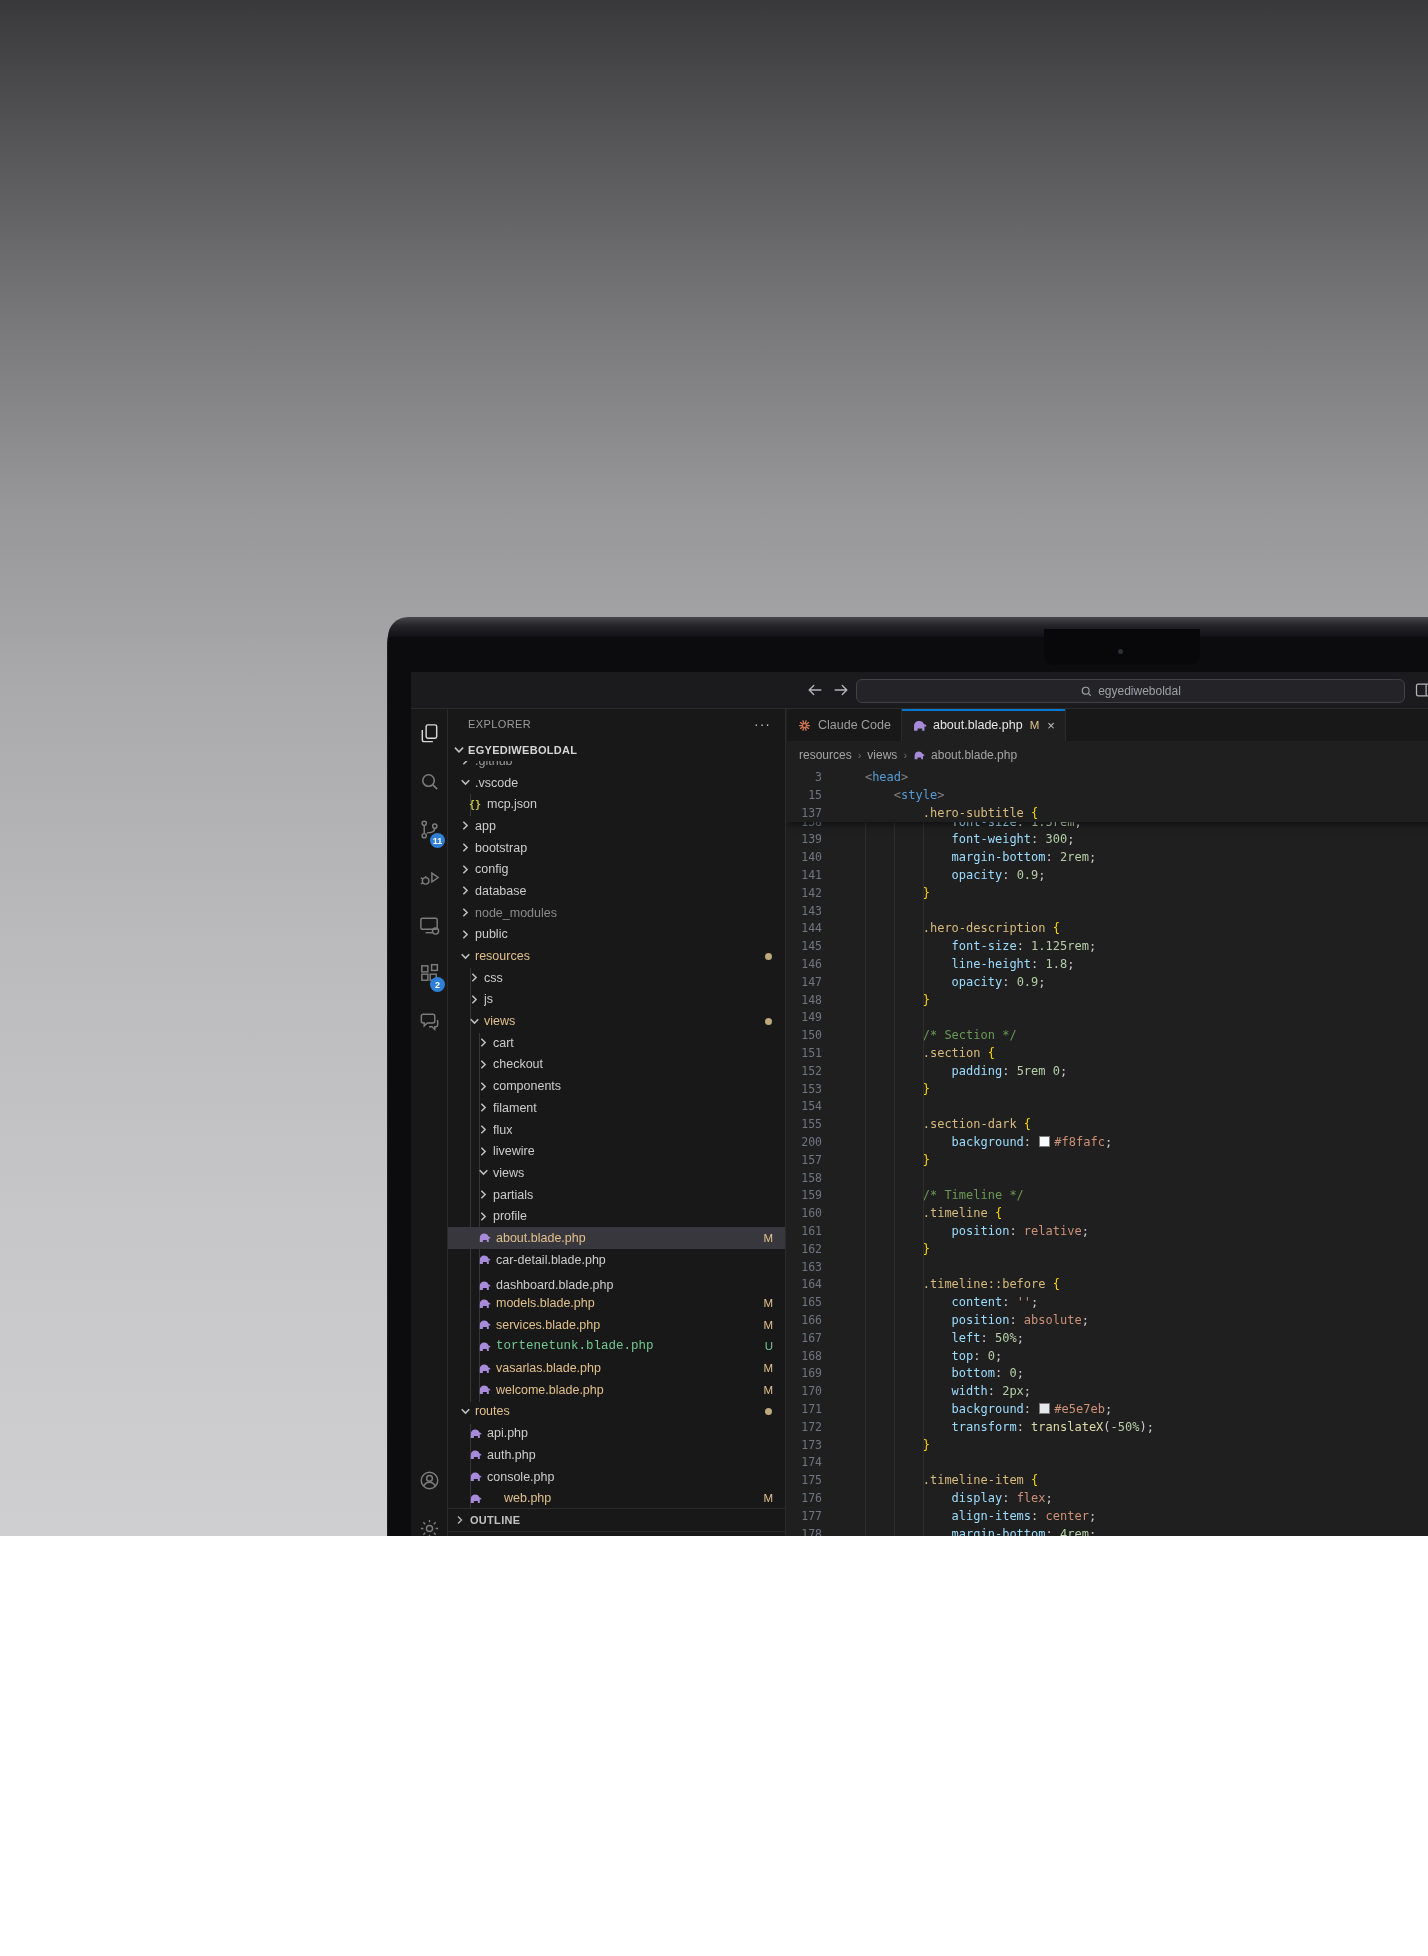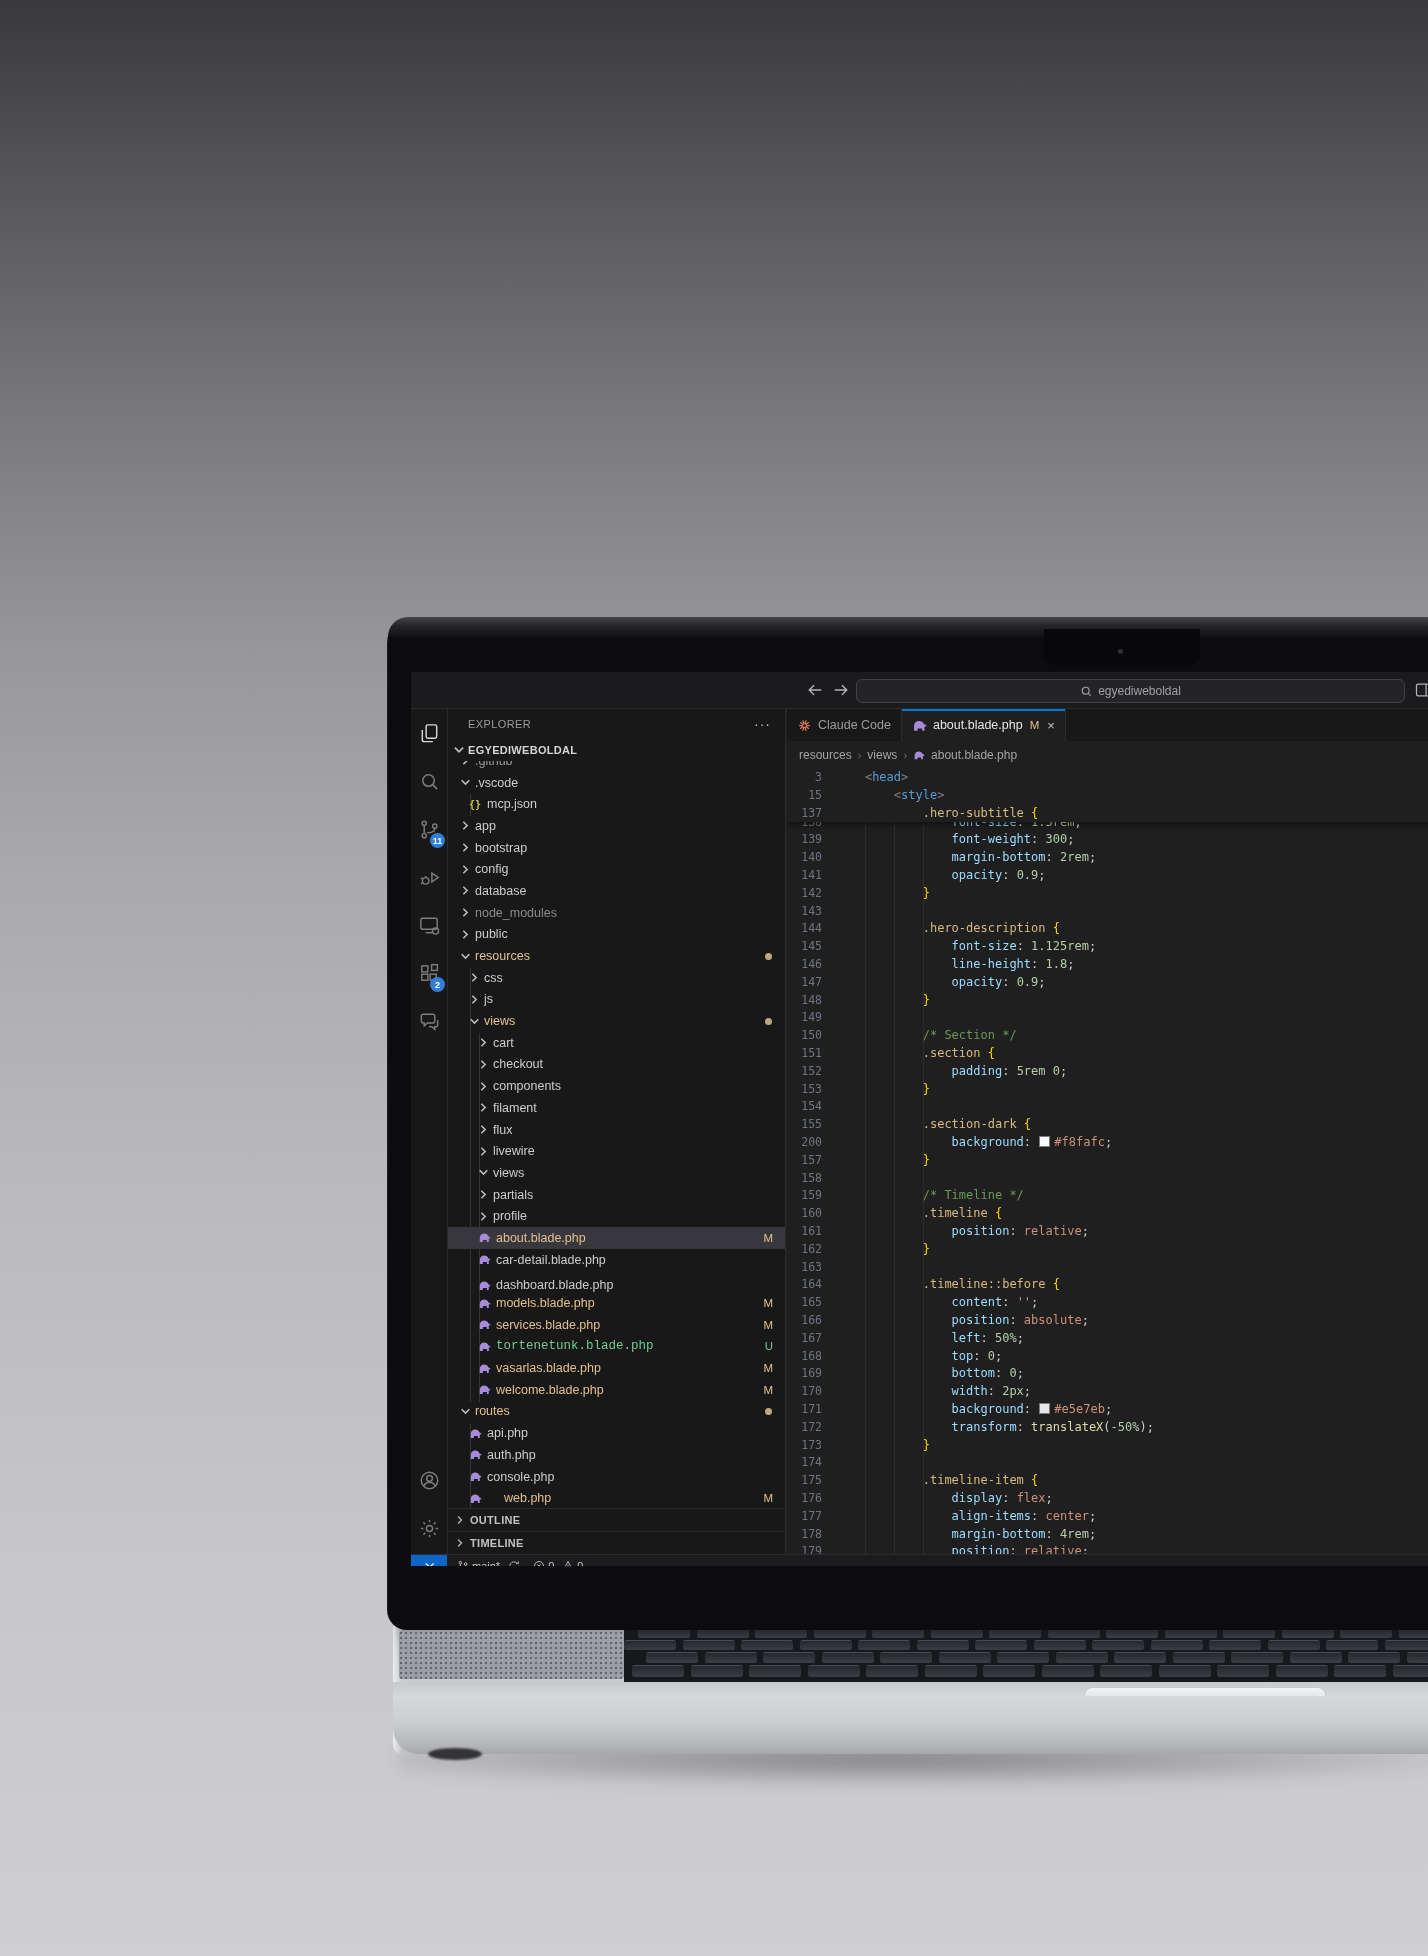--- a/index.html
+++ b/index.html
@@ -1,17 +1,17 @@
 <!DOCTYPE html>
 <html style="--accent: #0078d4; --c-tag: #569cd6; --c-selector: #d7ba7d; --c-property: #9cdcfe; --c-number: #b5cea8; --c-keyword: #ce9178; --c-comment: #6a9955; --c-brace: #ffd700; --c-punct: #cccccc; --c-angle: #808080; --c-func: #dcdcaa;"><head>
 <meta charset="utf-8">
 <style>
   html,body{margin:0;padding:0;}
   body{width:1428px;height:1956px;font-family:"Liberation Sans",sans-serif;}
-  .scene{position:relative;width:1428px;height:1956px;overflow:hidden;
+  .scene{position:relative;width:1428px;height:1536px;overflow:hidden;
     background:linear-gradient(180deg,#39393b 0%,#58585a 10%,#7b7b7d 22%,#97979a 33%,#aaaaad 45%,#bbbbbe 62%,#c7c7ca 80%,#cfcfd1 100%);}
   
   .shadow-under{position:absolute;left:398px;top:1736px;width:1090px;height:52px;
     background:radial-gradient(ellipse at 45% 45%,rgba(35,35,40,.42),rgba(35,35,40,0) 72%);filter:blur(7px);}
   .lid{position:absolute;left:387px;top:617px;width:1120px;height:1013px;background:#0c0c0e;
     border-radius:26px 26px 20px 20px;border-left:1px solid rgba(255,255,255,.07);}
   .lid-top-edge{position:absolute;left:0;top:0;right:0;height:20px;border-radius:26px 26px 0 0;
     background:linear-gradient(180deg,#46464c 0%,#232328 45%,#121216 100%);}
   .notch{position:absolute;left:656px;top:12px;width:156px;height:36px;background:#08080a;border-radius:0 0 10px 10px;}
   .camera{position:absolute;left:74px;top:20px;width:5px;height:5px;border-radius:50%;background:#2c3036;}

